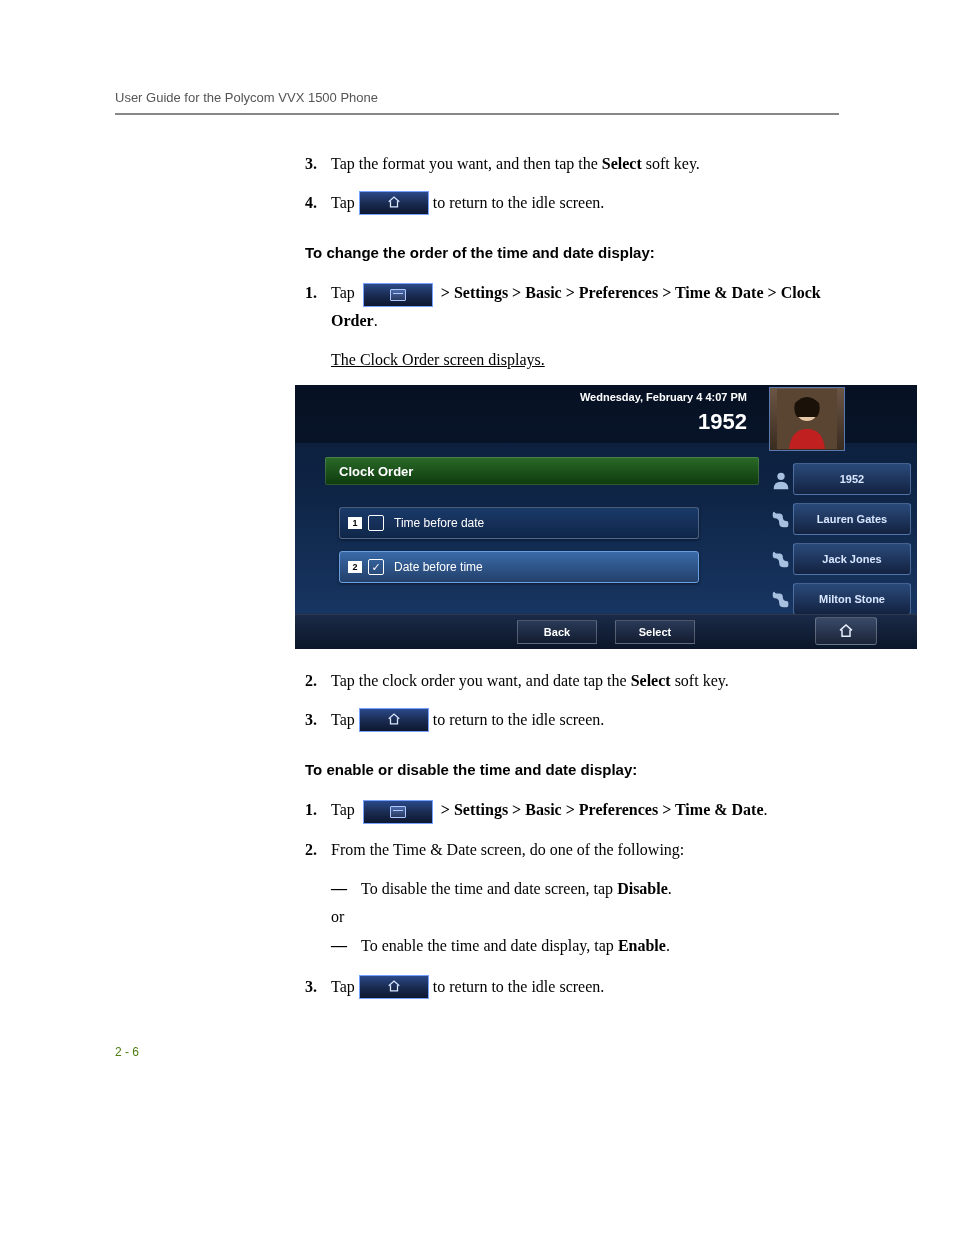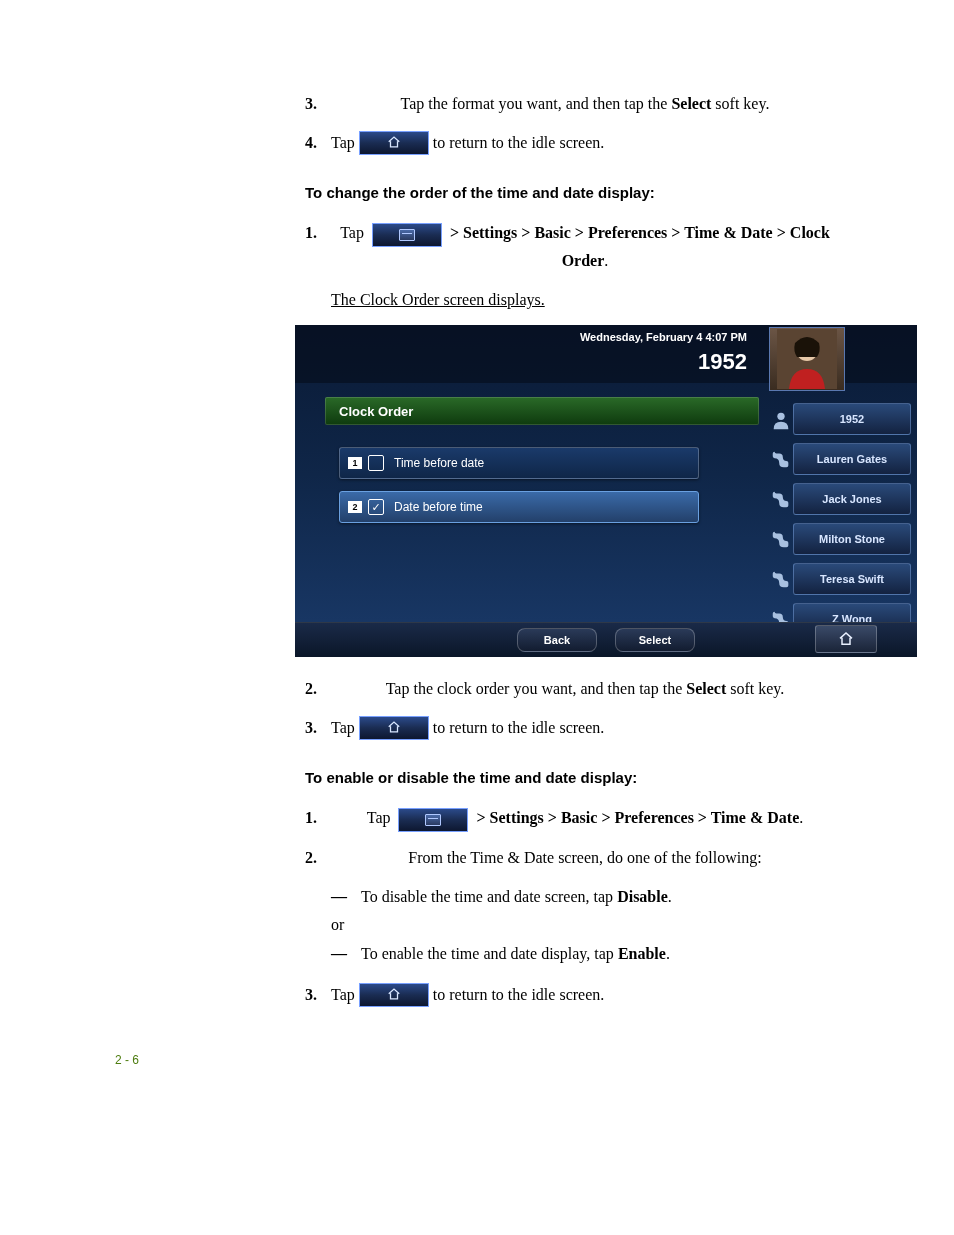--- a/index.html
+++ b/index.html
@@ -33,21 +33,20 @@
     font-size: 16px;
   }
   .step-num {
     width: 26px;
     flex: 0 0 26px;
     font-weight: bold;
     font-family: Georgia, serif;
   }
   .step-body {
     flex: 1;
-    text-align: center;
   }
   .inline-btn {
     display: inline-block;
     vertical-align: middle;
     width: 68px;
     height: 22px;
     border: 1px solid #78a0ff;
     background: linear-gradient(to bottom, #2b4a8a 0%, #1a2c52 50%, #0d1730 100%);
     position: relative;
     margin: 0 4px;
@@ -94,21 +93,21 @@
     margin-left: 26px;
     font-size:16px;
     line-height:1.7;
   }
   .sub-dash .dash { width: 30px; flex:0 0 30px; font-weight:bold; }
   .or-line { margin-left: 26px; font-size:16px; margin: 6px 0 6px 26px; }
 
   
   .mock {
     width: 622px;
-    height: 332px;
+    height: 264px;
     margin: 10px -10px 18px -10px;
     position: relative;
     background: linear-gradient(to bottom, #0a1a35 0%, #0f2648 45%, #1a3a6a 100%);
     font-family: Arial, sans-serif;
     color: #fff;
     overflow: hidden;
   }
   .mock .topbar {
     position:absolute; left:0; right:0; top:0; height:58px;
     background: rgba(5,12,25,0.6);
@@ -189,21 +188,21 @@
     position:absolute; left:0; right:0; bottom:0; height:34px;
     background: linear-gradient(to bottom,#1a2a48,#0a1628);
     border-top:1px solid rgba(255,255,255,0.15);
     display:flex; align-items:center; justify-content:center;
     gap: 18px;
   }
   .mock .softkey {
     width: 78px; height: 22px;
     background: linear-gradient(to bottom,#2a3a58,#121c30);
     border:1px solid rgba(255,255,255,0.25);
-    border-radius:8px;
+    border-radius:0;
     display:flex; align-items:center; justify-content:center;
     font-size:11px; font-weight:bold;
   }
   .mock .homekey {
     position:absolute; right: 40px; bottom: 4px;
     width: 60px; height:26px;
     background: linear-gradient(to bottom,#3a4a68,#1a2438);
     border:1px solid rgba(255,255,255,0.25);
     border-radius:3px;
     display:flex; align-items:center; justify-content:center;
@@ -214,20 +213,21 @@
     font-size: 12px;
     color: #4d7c0f;
     margin-top: 44px;
   }
   b, strong { font-weight: bold; }
 </style>
 </head>
 <body>
 
 <div class="page">
+  <div class="header-line">User Guide for the Polycom VVX 1500 Phone</div>
 
   <div class="content">
 
     <div class="step">
       <div class="step-num">3.</div>
       <div class="step-body">
         <span>Tap the format you want, and then tap the </span><b>Select</b><span> soft key.</span>
       </div>
     </div>
 
@@ -325,21 +325,21 @@
       <div class="homekey">
         <svg width="16" height="16" viewBox="0 0 24 24">
             <path fill="none" stroke="#e8f0ff" stroke-width="2.2" d="M3 11 L12 3 L21 11 M6 10 V20 H18 V10"></path>
           </svg>
       </div>
     </div>
 
     <div class="step">
       <div class="step-num">2.</div>
       <div class="step-body">
-        <span>Tap the clock order you want, and then tap the </span><b>Select</b><span> soft key.</span>
+        <span>Tap the clock order you want, and date tap the </span><b>Select</b><span> soft key.</span>
       </div>
     </div>
 
     <div class="step">
       <div class="step-num">3.</div>
       <div class="step-body" style="display:flex;align-items:center;flex-wrap:wrap;">
         <span>Tap </span>
         <span class="inline-btn">
           <svg class="home-ic" viewBox="0 0 24 24">
               <path fill="none" stroke="#d8e6ff" stroke-width="2.2" d="M3 11 L12 3 L21 11 M6 10 V20 H18 V10"></path>

